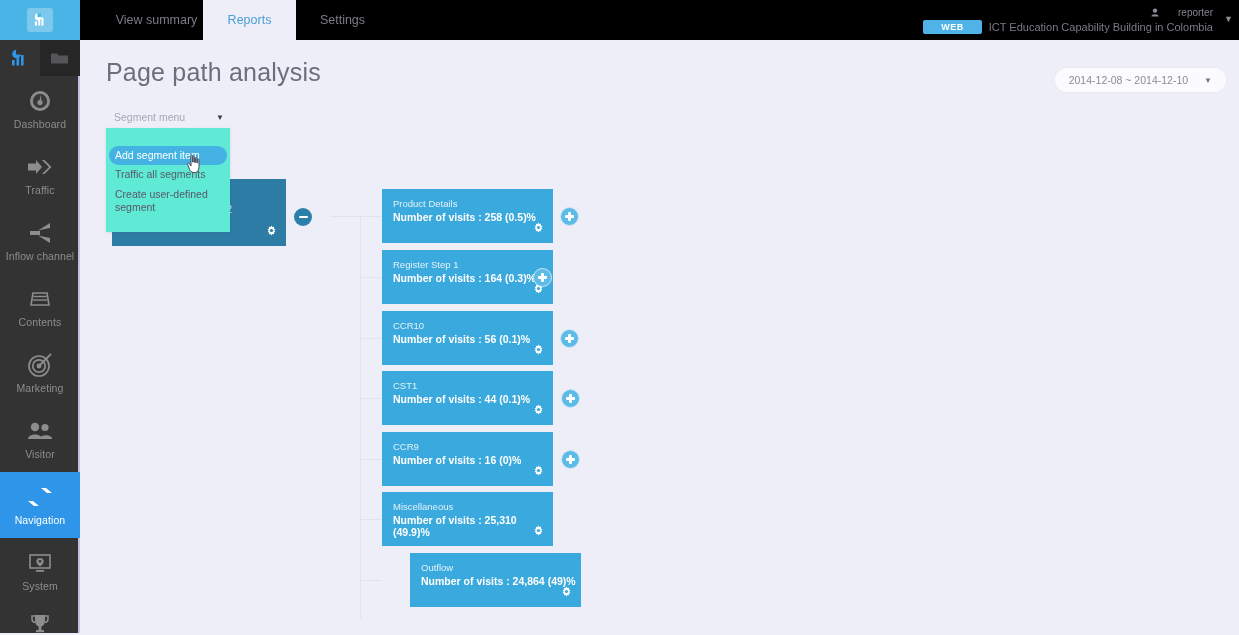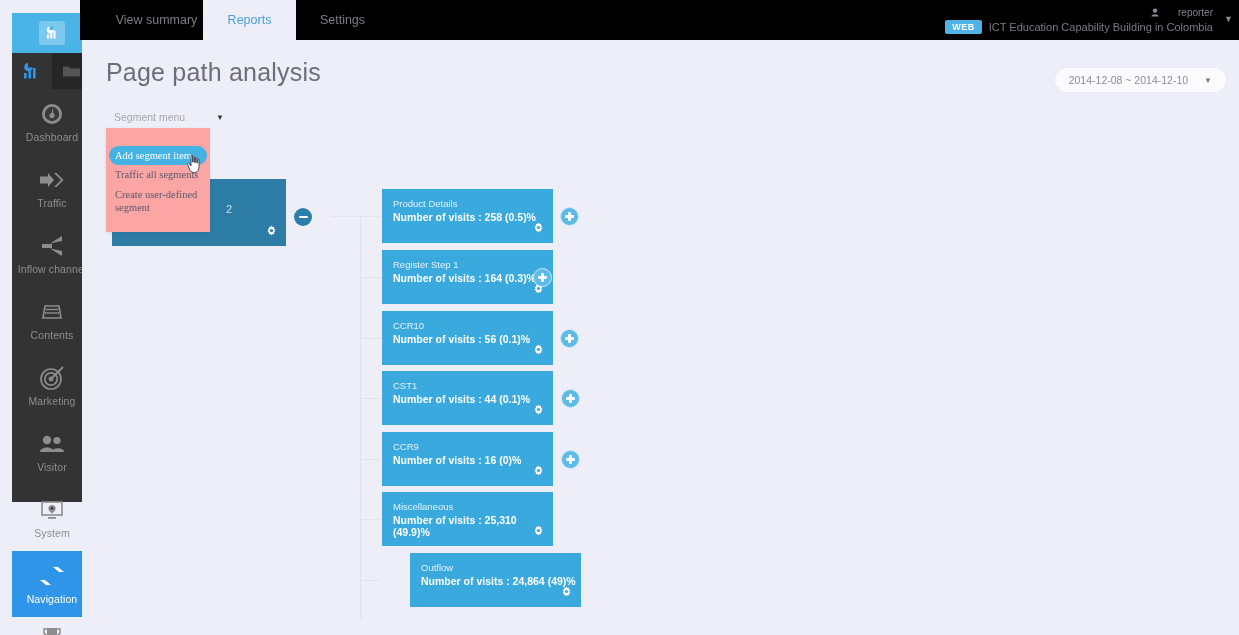--- a/index.html
+++ b/index.html
@@ -6,25 +6,24 @@
   html, body {
     width: 1239px; height: 635px;
     overflow: hidden;
     font-family: "Liberation Sans", sans-serif;
     background: #eeeef9;
   }
   .app { position: relative; width: 1239px; height: 635px; }
 
   
   .sidebar {
-    position: absolute; left: 12px; top: 0;
-    width: 80px; height: 489px;
+    position: absolute; left: 0; top: 0;
+    width: 80px; height: 633px;
     background: #333333;
     border-right: 2px solid #bfc3de;
-    margin-top: 13px;
   }
   .logo-top {
     height: 40px; width: 80px;
     background: #4bb4e6;
     display: flex; align-items: center; justify-content: center;
   }
   .logo-badge {
     width: 26px; height: 24px; border-radius: 3px;
     background: rgba(255,255,255,0.28);
     display: flex; align-items: center; justify-content: center;
@@ -86,21 +85,21 @@
   }
   .site-line {
     display: flex; align-items: center; gap: 7px;
     font-size: 11px; color: #7a7a86;
     padding-right: 18px;
   }
   .web-badge {
     background: #4fb3e8; color: #fff;
     font-size: 9px; font-weight: bold;
     letter-spacing: .5px;
-    padding: 2px 7px; border-radius: 2px;
+    padding: 2px 18px; border-radius: 2px;
   }
   .topbar-caret {
     position: absolute; right: 6px; top: 14px;
     font-size: 9px; color: #8c8c98;
   }
 
   
   .main {
     position: absolute; left: 82px; top: 40px;
     width: 1157px; height: 595px;
@@ -136,26 +135,25 @@
     display: flex; align-items: center; justify-content: space-between;
     font-size: 10.5px; color: #a7a7b4;
     padding: 0 6px 0 8px;
     background: #eeeef9;
     cursor: pointer;
   }
   .segment-select .caret { font-size: 8px; color: #3a3a45; }
 
   .segment-dropdown {
     position: absolute; left: 0; top: 22px;
-    width: 104px;
-    background: #fca5a5;
+    width: 124px;
+    background: #5eead4;
     padding: 18px 0 14px 0;
     box-shadow: 0 1px 3px rgba(80,80,110,0.13);
     z-index: 40;
-    font-family: Liberation Serif, serif;
   }
   .menu-item {
     font-size: 10.5px; color: #59596a;
     padding: 3px 9px;
     line-height: 1.25;
     cursor: pointer;
   }
   .menu-item.highlight {
     background: #44b3e4;
     color: #ffffff;
@@ -333,40 +331,40 @@
         <svg width="28" height="20" viewBox="0 0 28 20">
           <circle cx="9" cy="6" r="4.2" fill="#8d8d8d"></circle>
           <circle cx="19" cy="6.5" r="3.6" fill="#8d8d8d"></circle>
           <path d="M2 18 C2 12 16 12 16 18 Z" fill="#8d8d8d"></path>
           <path d="M14 18 C14 13 26 13 26 18 Z" fill="#8d8d8d"></path>
         </svg>
       </span>
       <span class="nav-item-label">Visitor</span>
     </div>
 
+    <div class="nav-item active">
+      <span class="glyph">
+        <svg width="28" height="22" viewBox="0 0 28 22">
+          <path d="M3 7 H21 L15 2 L20 2 L26 7 L20 7 Z" fill="#ffffff"></path>
+          <path d="M25 15 H7 L13 20 L8 20 L2 15 L8 15 Z" fill="#ffffff"></path>
+        </svg>
+      </span>
+      <span class="nav-item-label">Navigation</span>
+    </div>
+
     <div class="nav-item">
       <span class="glyph">
         <svg width="26" height="22" viewBox="0 0 26 22">
           <rect x="3" y="3" width="20" height="13" fill="none" stroke="#8d8d8d" stroke-width="1.6"></rect>
           <path d="M13 6 C10.8 6 9.3 7.6 9.3 9.4 C9.3 11.6 13 14.5 13 14.5 C13 14.5 16.7 11.6 16.7 9.4 C16.7 7.6 15.2 6 13 6 Z" fill="#8d8d8d"></path>
           <circle cx="13" cy="9.3" r="1.4" fill="#333"></circle>
           <rect x="9" y="18" width="8" height="1.8" fill="#8d8d8d"></rect>
         </svg>
       </span>
       <span class="nav-item-label">System</span>
-    </div>
-
-    <div class="nav-item active">
-      <span class="glyph">
-        <svg width="28" height="22" viewBox="0 0 28 22">
-          <path d="M3 7 H21 L15 2 L20 2 L26 7 L20 7 Z" fill="#ffffff"></path>
-          <path d="M25 15 H7 L13 20 L8 20 L2 15 L8 15 Z" fill="#ffffff"></path>
-        </svg>
-      </span>
-      <span class="nav-item-label">Navigation</span>
     </div>
 
     <div class="nav-item" style="height:40px;">
       <span class="glyph">
         <svg width="24" height="24" viewBox="0 0 24 24">
           <path d="M7 3 H17 V9 C17 12.5 14.8 14.5 12 14.5 C9.2 14.5 7 12.5 7 9 Z" fill="#8d8d8d"></path>
           <path d="M7 4 H4 V7 C4 9.2 5.6 10.2 7 10.2" fill="none" stroke="#8d8d8d" stroke-width="1.5"></path>
           <path d="M17 4 H20 V7 C20 9.2 18.4 10.2 17 10.2" fill="none" stroke="#8d8d8d" stroke-width="1.5"></path>
           <rect x="10.6" y="14" width="2.8" height="4" fill="#8d8d8d"></rect>
           <rect x="8" y="18" width="8" height="2.2" fill="#8d8d8d"></rect>

